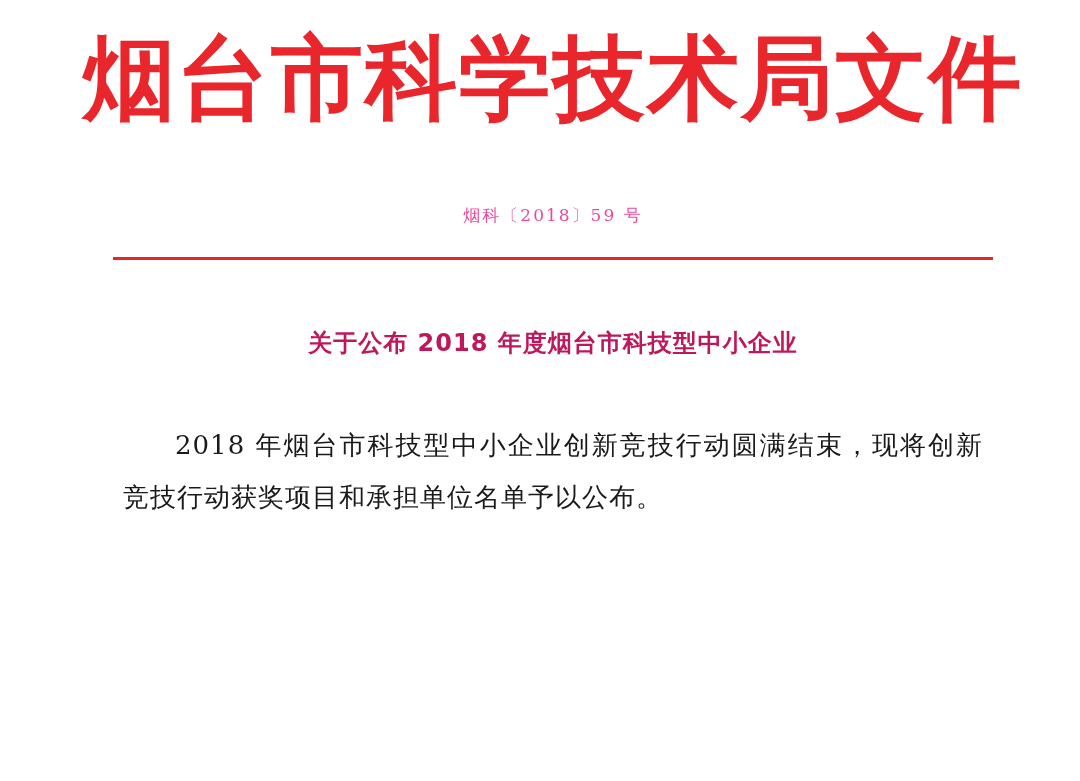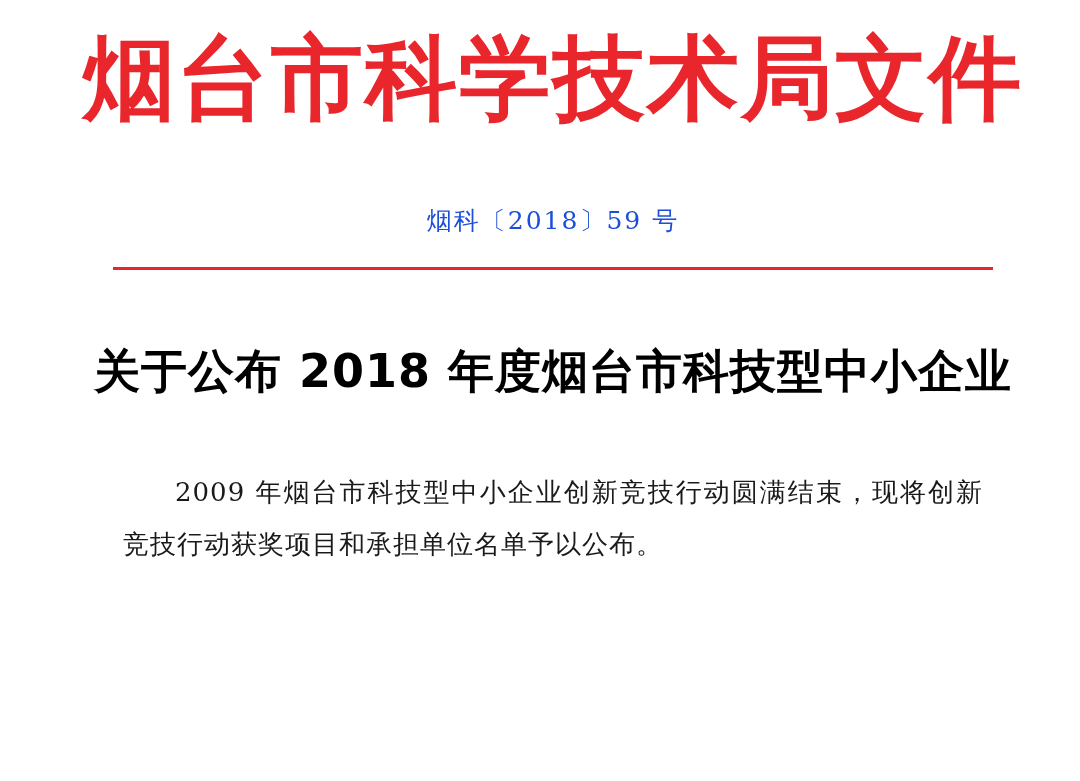--- a/index.html
+++ b/index.html
@@ -28,38 +28,38 @@
     font-family: "DejaVu Sans", "Liberation Sans", sans-serif;
     font-weight: 700;
     font-size: 92px;
     line-height: 1.15;
     letter-spacing: 2px;
     white-space: nowrap;
   }
   .doc-number {
     margin-top: 72px;
     text-align: center;
-    color: #1d4ed8;
+    color: #ec4899;
     font-family: "DejaVu Serif", "Liberation Serif", serif;
-    font-size: 25px;
+    font-size: 17px;
     letter-spacing: 2px;
   }
   .red-rule {
     margin: 30px auto 0 auto;
     width: 880px;
     height: 3px;
     background: #e8262c;
   }
   .title-block {
     margin-top: 64px;
     text-align: center;
-    color: #000000;
+    color: #be185d;
     font-family: "DejaVu Sans", "Liberation Sans", sans-serif;
     font-weight: 700;
-    font-size: 46px;
+    font-size: 24px;
     line-height: 1.65;
     letter-spacing: 1px;
   }
   .title-line {
     display: block;
   }
   .body-block {
     margin: 56px auto 0 auto;
     width: 860px;
     color: #1a1a1a;
@@ -86,16 +86,16 @@
 
   <div class="doc-number">烟科〔2018〕59 号</div>
 
   <div class="red-rule"></div>
 
   <div class="title-block">
     <span class="title-line">关于公布 2018 年度烟台市科技型中小企业</span>
   </div>
 
   <div class="body-block">
-    <p class="para">2009 年烟台市科技型中小企业创新竞技行动圆满结束，现将创新竞技行动获奖项目和承担单位名单予以公布。</p>
+    <p class="para">2018 年烟台市科技型中小企业创新竞技行动圆满结束，现将创新竞技行动获奖项目和承担单位名单予以公布。</p>
   </div>
 
 </div>
 
 </body></html>

